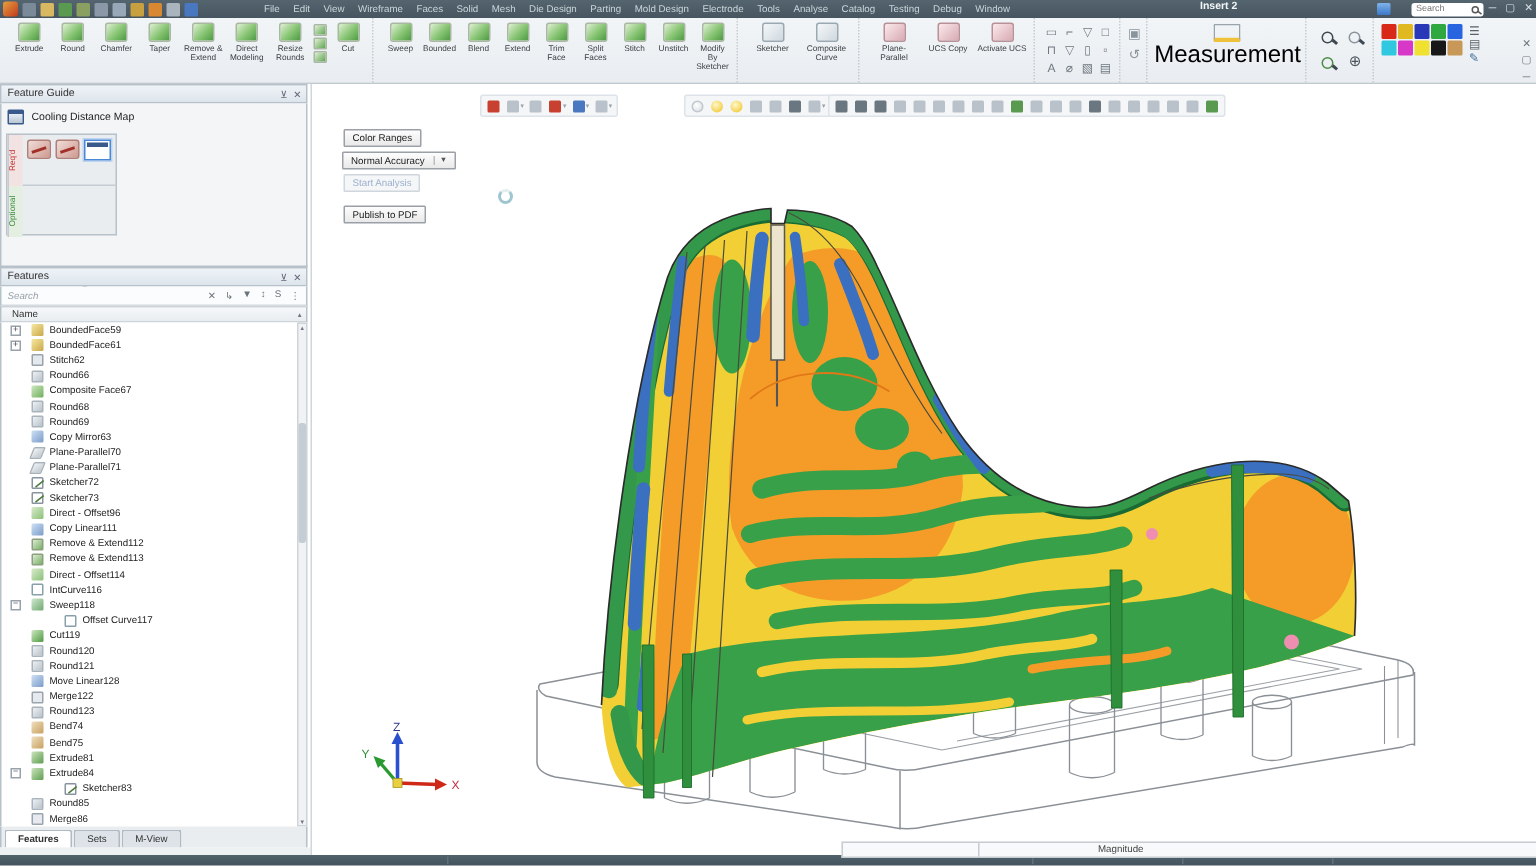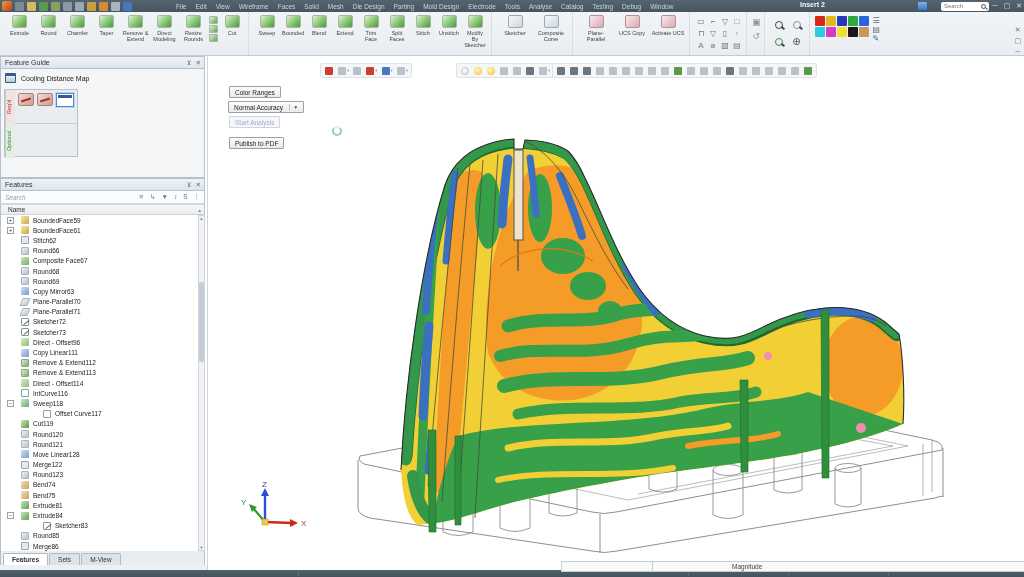--- a/index.html
+++ b/index.html
@@ -351,20 +351,26 @@
       </div>
   </div>
   <div class="rgroup">
     <div class="hist-group">
 
     <div>▣</div>
         <div>↺</div>
       </div>
   </div>
   <div class="rgroup">
+    <div class="meas">
+      <div class="ric2"></div>
+      <div class="rlab">Measurement</div>
+    </div>
+  </div>
+  <div class="rgroup">
     <div class="zoomgrid">
       <div class="zc">
           <span class="mag2"></span>
         </div>
       <div class="zc">
           <span class="mag2" style="border-color:#8a949c;"></span>
         </div>
       <div class="zc">
           <span class="mag2" style="border-color:#4a8a44;"></span>
         </div>

